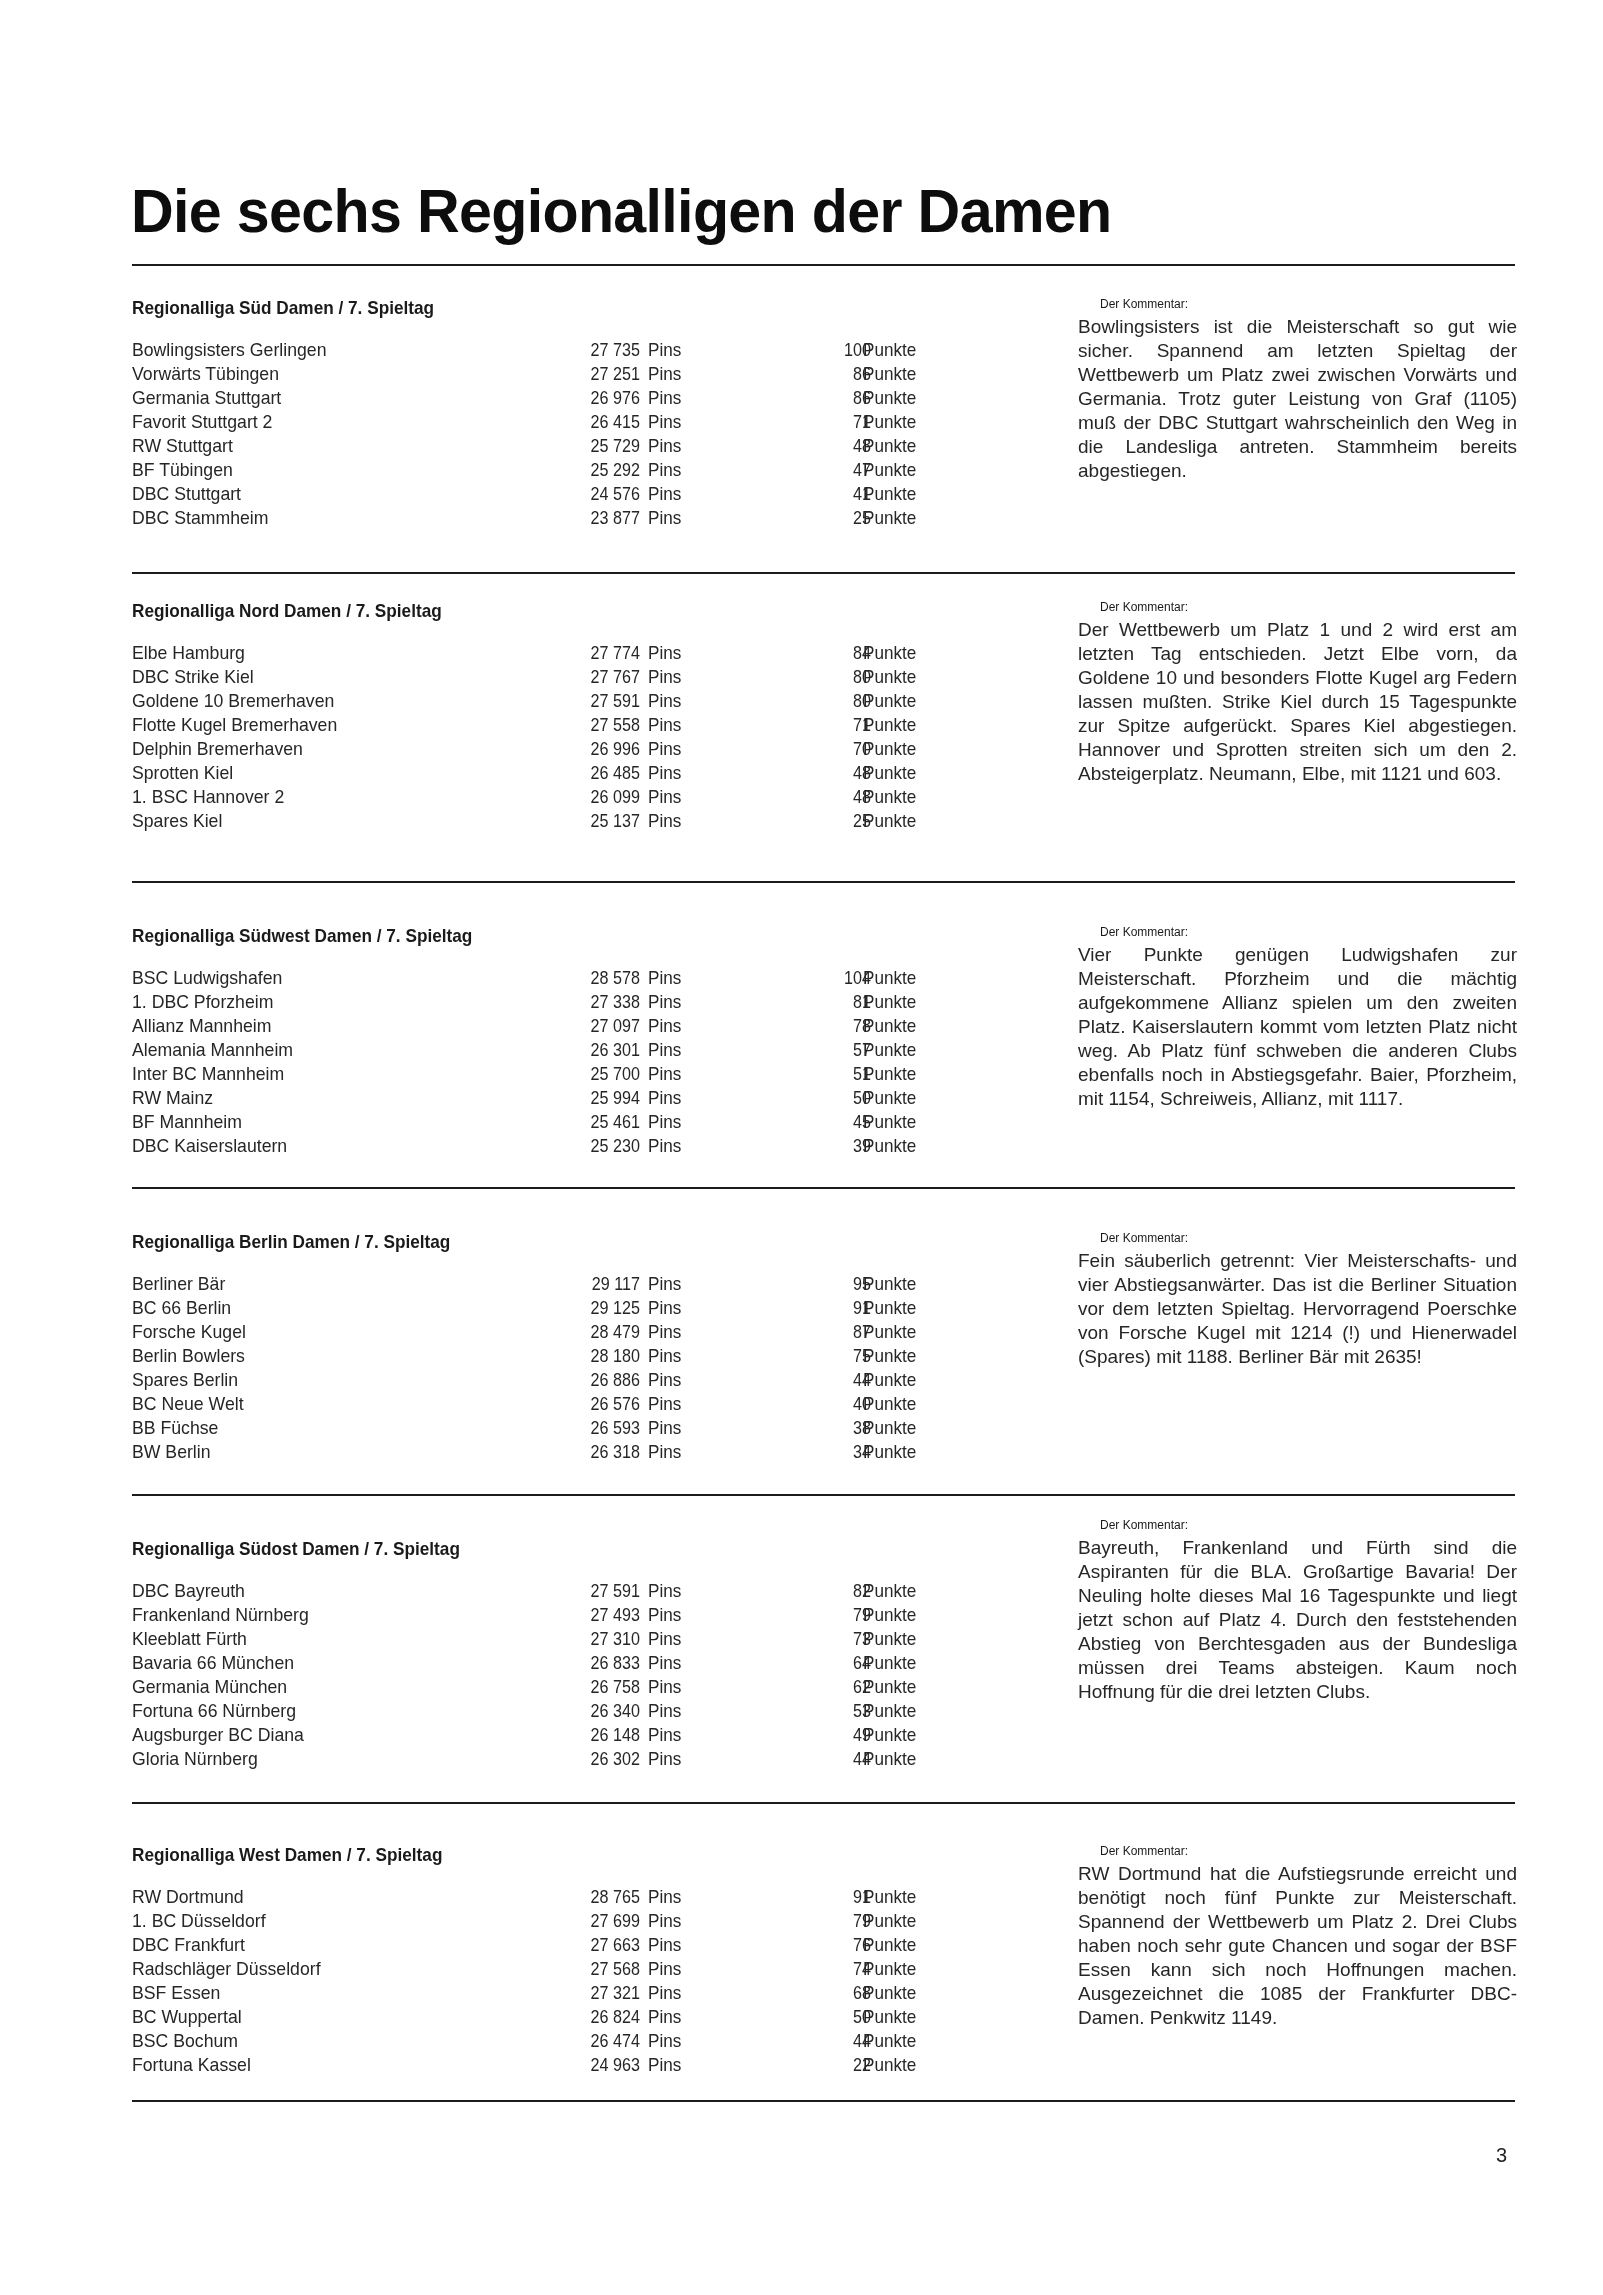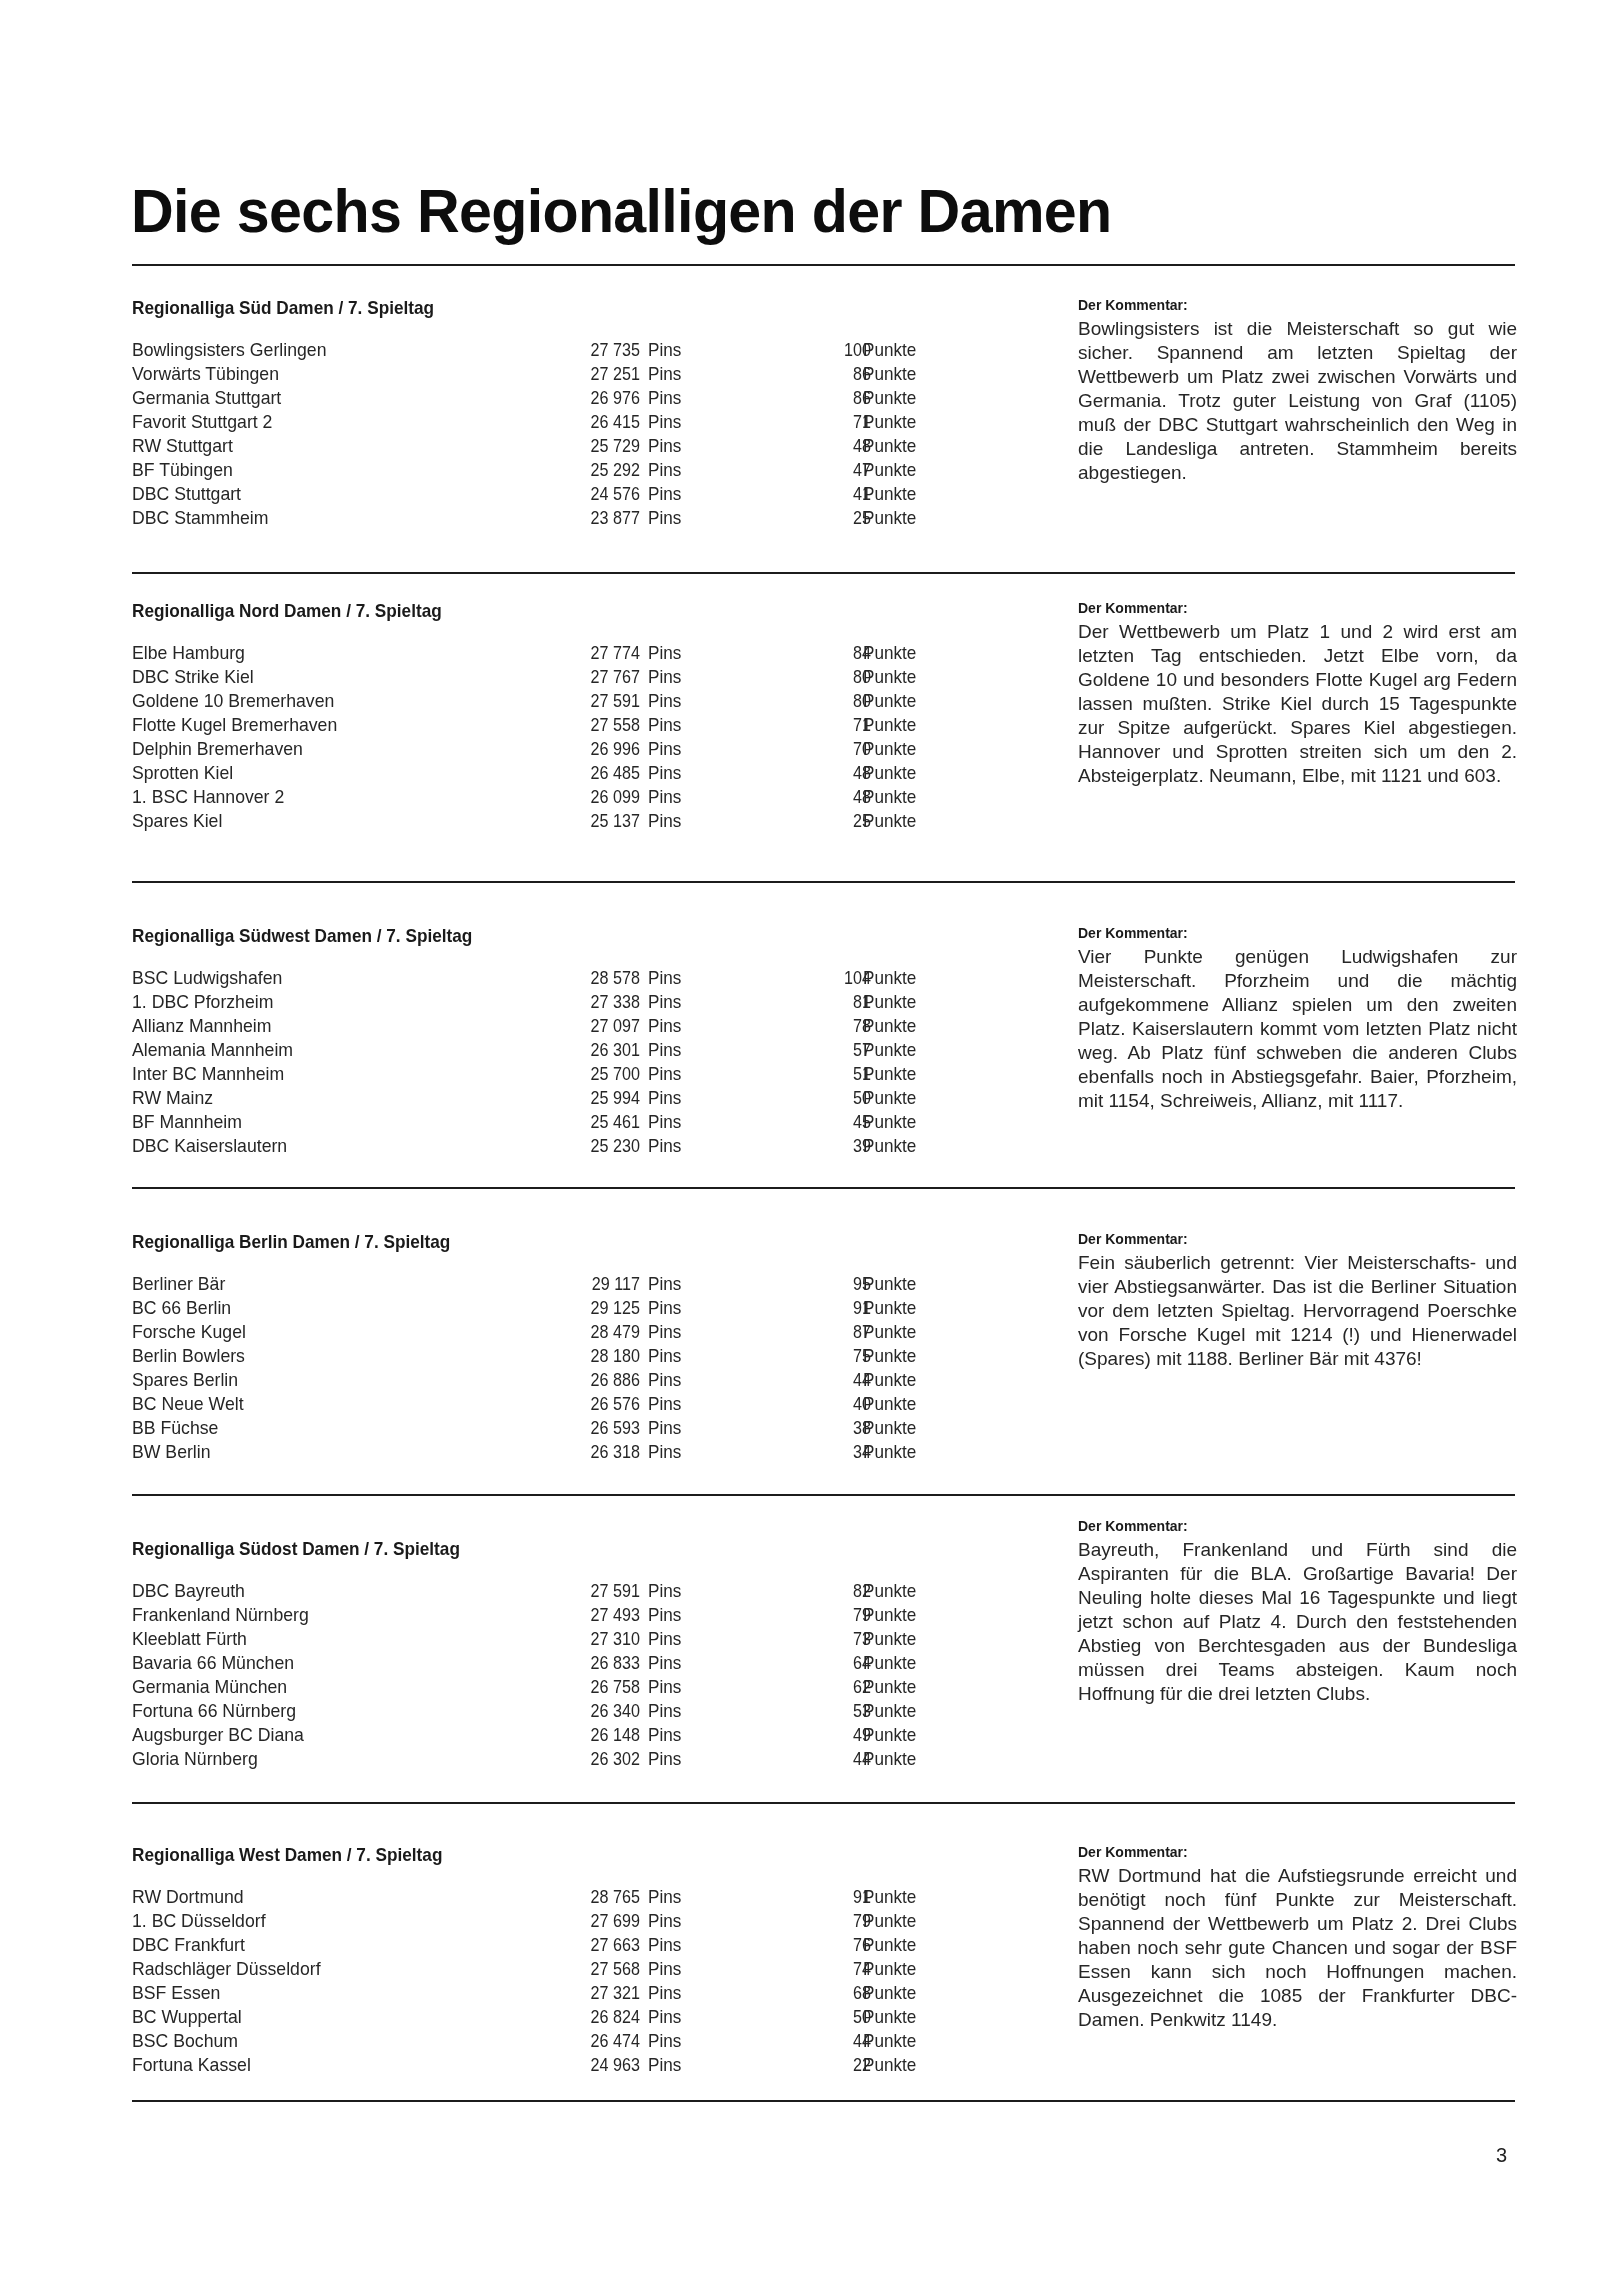--- a/index.html
+++ b/index.html
@@ -25,21 +25,21 @@
   }
   .standings { position: absolute; left: 0; top: 41px; width: 818px; text-decoration: underline; }
   .row { position: relative; height: 24px; font-size: 19px; line-height: 24px; color: #262626; }
   .team { position: absolute; left: 0; top: 0; white-space: nowrap; transform: scaleX(0.93); transform-origin: left top; }
   .pins-val { position: absolute; right: 659px; left: auto; width: 86px; text-align: right; top: 0; transform: scaleX(0.85); transform-origin: right top; }
   .pins-unit { position: absolute; left: 516px; top: 0; transform: scaleX(0.9); transform-origin: left top; }
   .pts-val { position: absolute; left: 686px; width: 53px; text-align: right; top: 0; transform: scaleX(0.85); transform-origin: right top; }
   .pts-unit { position: absolute; left: 731px; top: 0; transform: scaleX(0.9); transform-origin: left top; }
   .comment { position: absolute; left: 946px; top: 0; width: 439px; }
   .comment-label {
-    font-weight: bold; font-size: 14px; color: #1a1a1a; white-space: nowrap;
+    font-weight: normal; font-size: 12px; color: #1a1a1a; white-space: nowrap; margin-left: 22px;
   }
   .comment-text {
     margin-top: 4px; font-size: 19px; line-height: 24px; color: #262626;
     text-align: justify; hyphens: manual;
   }
   .page-number {
     position: absolute; left: 1496px; top: 2144px; font-size: 20px; color: #222;
   }
 </style>
 </head>
@@ -306,21 +306,21 @@
         <div class="row">
     <span class="team">BW Berlin</span>
     <span class="pins-val" style="left:422px;right:auto;">26 318</span>
     <span class="pins-unit">Pins</span>
     <span class="pts-val">34</span>
     <span class="pts-unit">Punkte</span>
   </div>
       </div>
     <div class="comment" style="top: 0px;">
       <div class="comment-label">Der Kommentar:</div>
-      <div class="comment-text">Fein säuberlich getrennt: Vier Meisterschafts- und vier Abstiegsanwärter. Das ist die Berliner Situation vor dem letzten Spieltag. Hervorragend Poerschke von Forsche Kugel mit 1214 (!) und Hienerwadel (Spares) mit 1188. Berliner Bär mit 4376!</div>
+      <div class="comment-text">Fein säuberlich getrennt: Vier Meisterschafts- und vier Abstiegsanwärter. Das ist die Berliner Situation vor dem letzten Spieltag. Hervorragend Poerschke von Forsche Kugel mit 1214 (!) und Hienerwadel (Spares) mit 1188. Berliner Bär mit 2635!</div>
     </div>
   </section>
     <section class="section" style="top: 1538px;">
     <div class="sec-heading">Regionalliga Südost Damen / 7. Spieltag</div>
     <div class="standings">
         <div class="row">
     <span class="team">DBC Bayreuth</span>
     <span class="pins-val" style="left:422px;right:auto;">27 591</span>
     <span class="pins-unit">Pins</span>
     <span class="pts-val">82</span>

